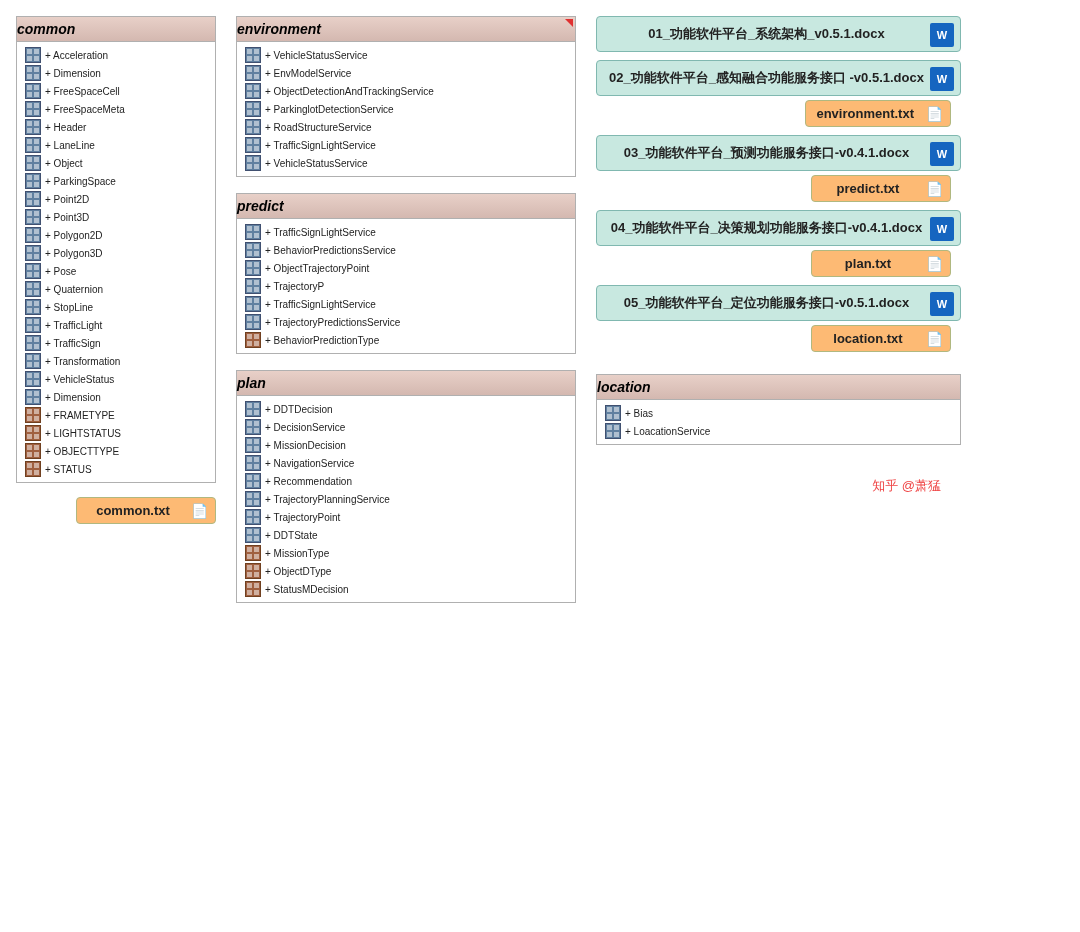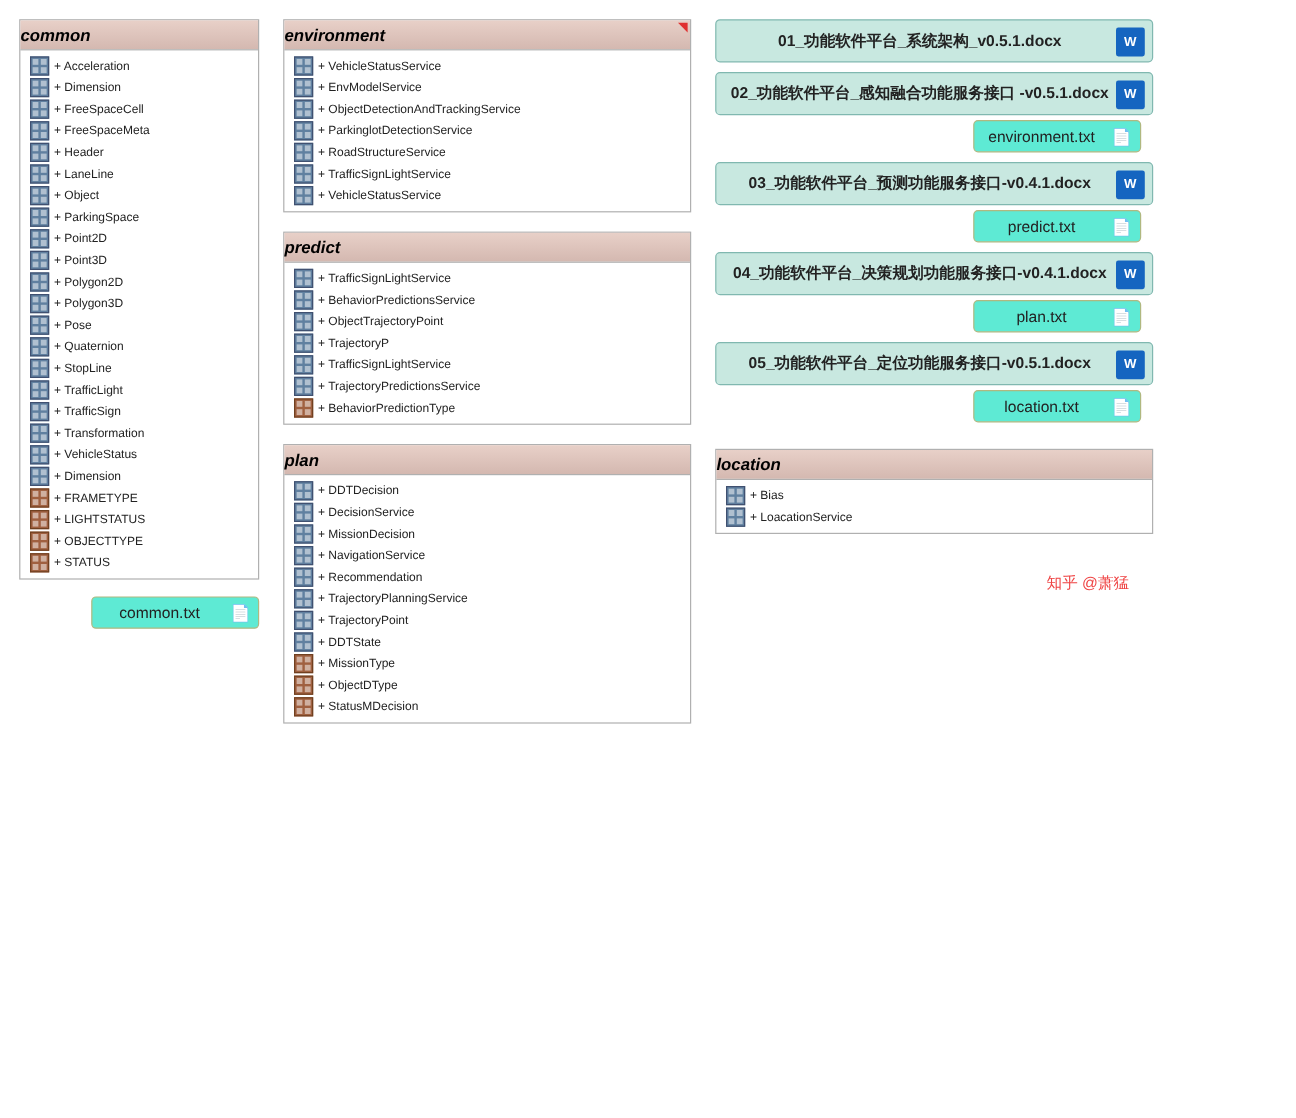--- a/index.html
+++ b/index.html
@@ -113,27 +113,27 @@
       font-size: 11px;
       font-weight: bold;
       display: flex;
       align-items: center;
       justify-content: center;
       border-radius: 2px;
     }
 
     
     .txt-box {
-      background: #5eead4;
+      background: #fdba74;
       border: 1.5px solid #b0b880;
       border-radius: 4px;
       padding: 5px 36px 5px 10px;
       position: relative;
       font-size: 13px;
-      font-weight: normal;
+      font-weight: bold;
       color: #222;
       display: flex;
       align-items: center;
       align-self: center;
       min-width: 140px;
       justify-content: center;
     }
 
     .txt-box-icon {
       position: absolute;

